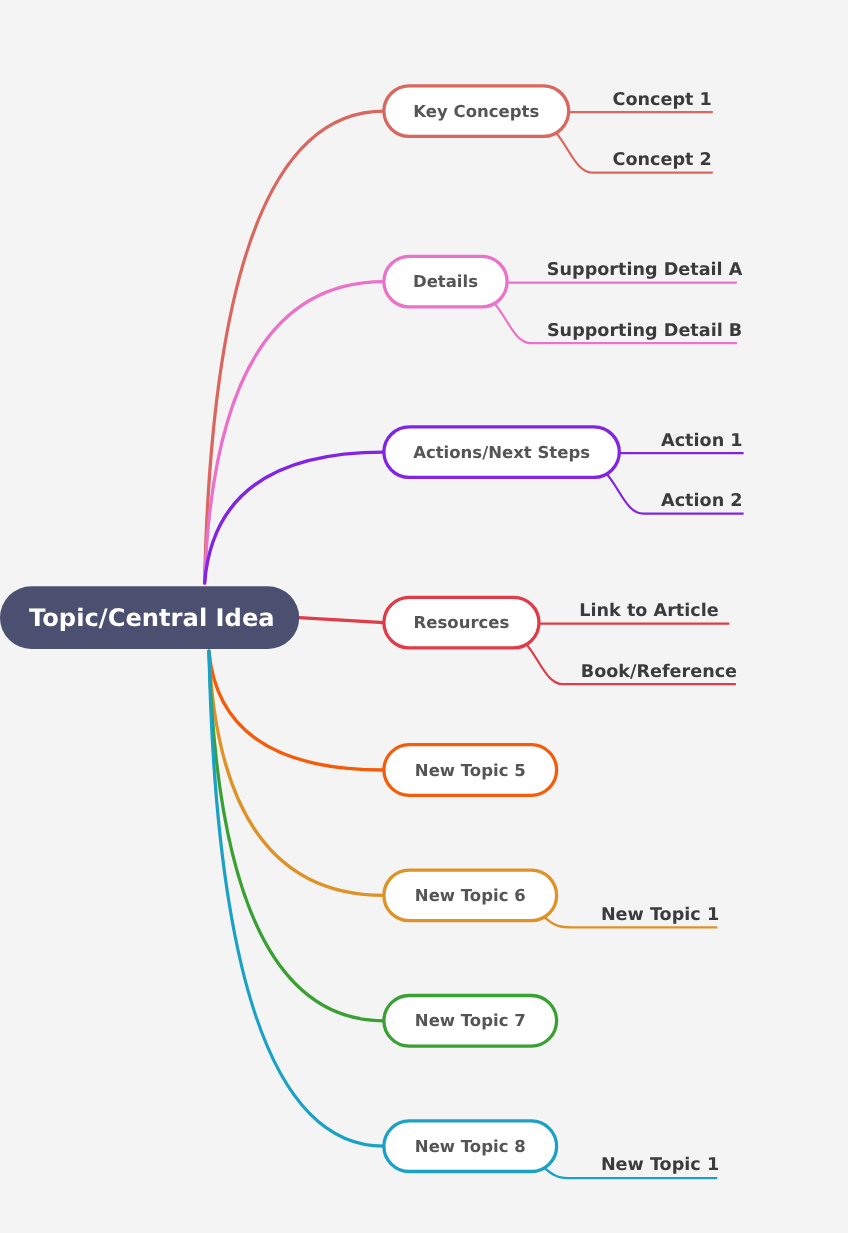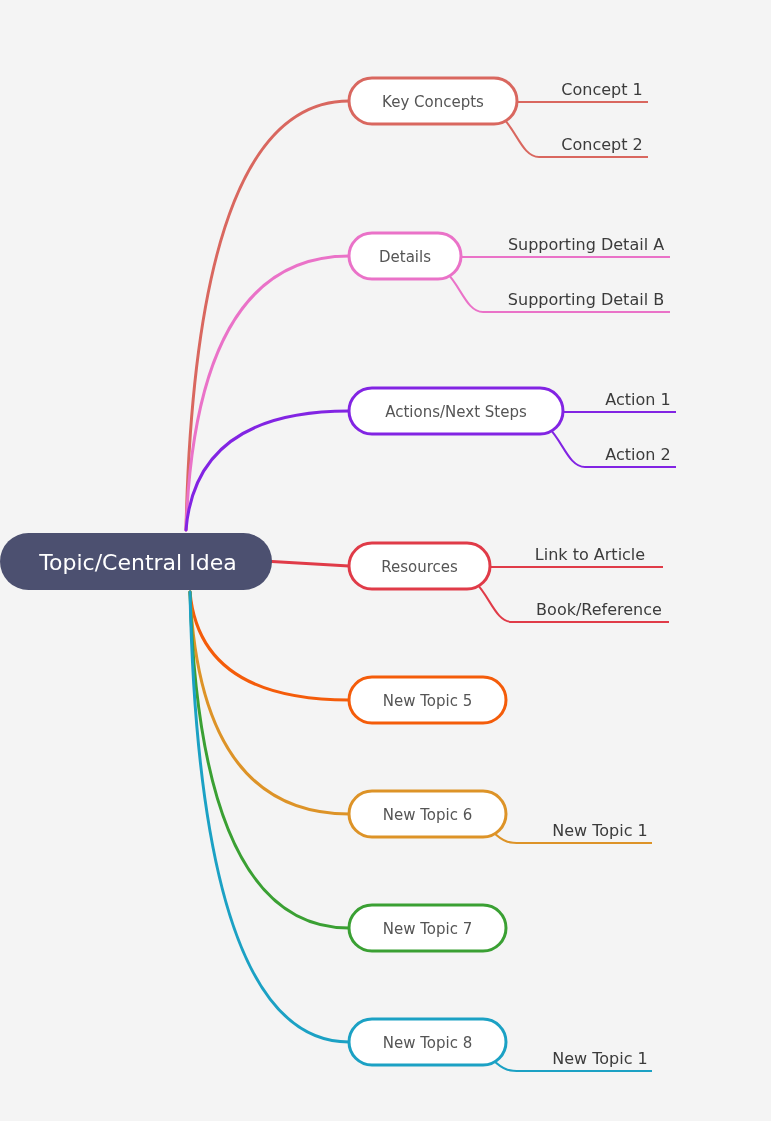--- a/index.html
+++ b/index.html
@@ -12,20 +12,21 @@
     width: 771px;
     height: 1121px;
     overflow: hidden;
     font-family: "DejaVu Sans", "Liberation Sans", sans-serif;
   }
   #mindmap-root {
     position: relative;
     width: 771px;
     height: 1121px;
     background: #f4f4f4;
+    font-weight: bold;
   }
   svg#mindmap-canvas {
     position: absolute;
     top: 0;
     left: 0;
     width: 771px;
     height: 1121px;
     display: block;
   }
   .branch-curve {

